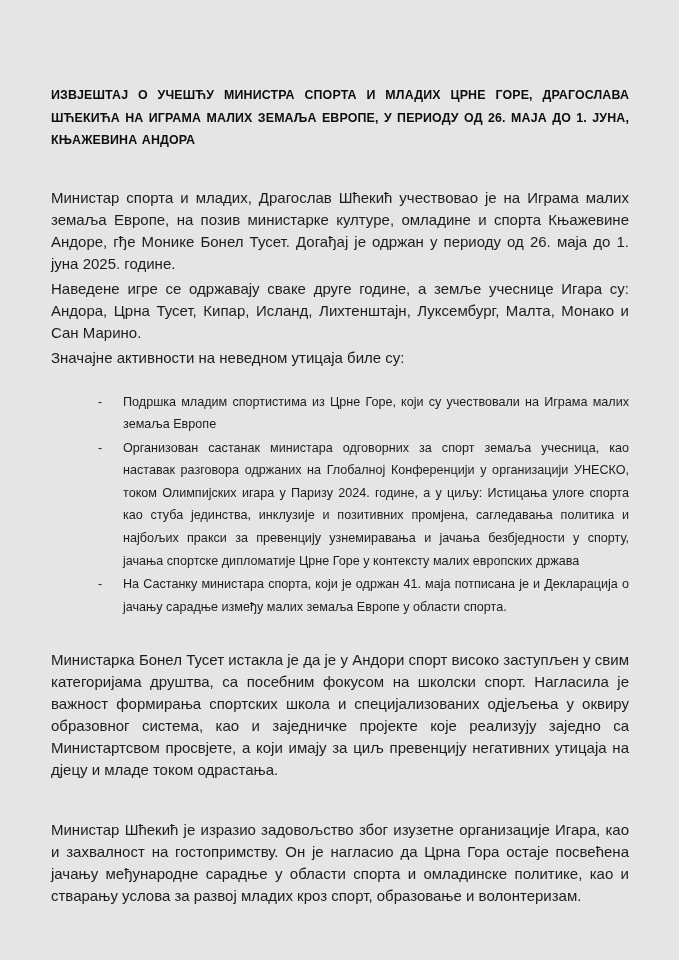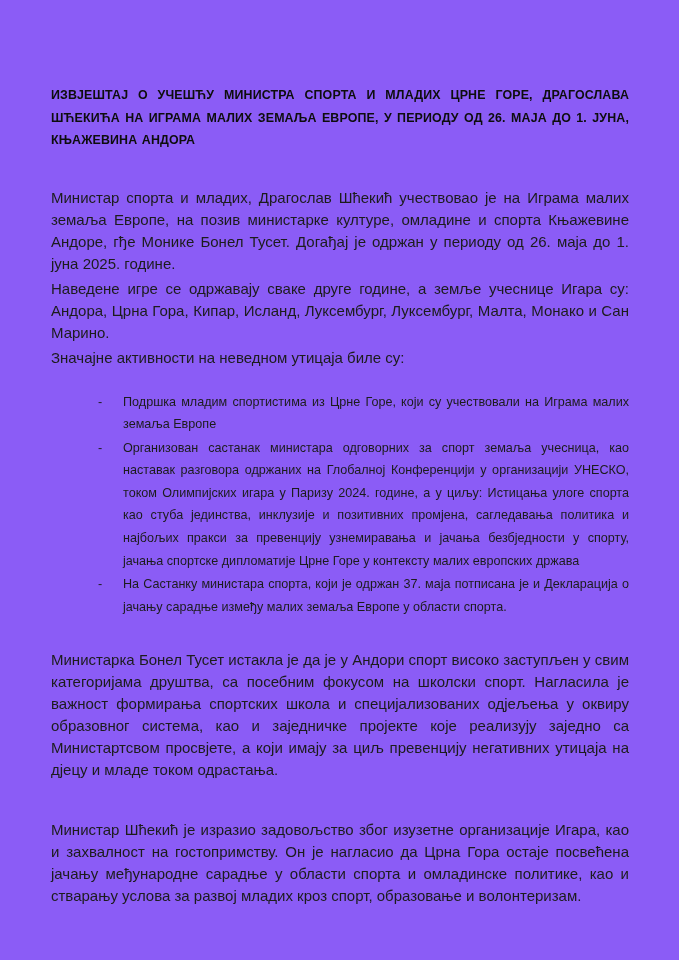--- a/index.html
+++ b/index.html
@@ -14,21 +14,21 @@
     overflow: hidden;
     font-family: "Liberation Sans", sans-serif;
     color: #111111;
     -webkit-font-smoothing: antialiased;
   }
 
   .page {
     position: relative;
     width: 679px;
     height: 960px;
-    background: #8b5cf6;
+    background: #e5e5e5;
     box-sizing: border-box;
   }
 
   .content {
     position: absolute;
     left: 51px;
     top: 84px;
     width: 578px;
   }
 
@@ -97,40 +97,40 @@
   <div class="content">
 
     <h1 class="doc-title">ИЗВЈЕШТАЈ О УЧЕШЋУ МИНИСТРА СПОРТА И МЛАДИХ ЦРНЕ ГОРЕ,  ДРАГОСЛАВА ШЋЕКИЋА НА ИГРАМА МАЛИХ ЗЕМАЉА ЕВРОПЕ, У ПЕРИОДУ ОД 26. МАЈА ДО 1. ЈУНА, КЊАЖЕВИНА АНДОРА</h1>
 
     <div class="gap-title-body"></div>
 
     <p class="para">Министар спорта и младих, Драгослав Шћекић учествовао је на Играма малих земаља Европе, на позив министарке културе, омладине и спорта Књажевине Андоре, гђе Монике Бонел Тусет.  Догађај је одржан у периоду од 26. маја до 1. јуна 2025. године.</p>
 
     <div class="gap-para"></div>
 
-    <p class="para">Наведене игре се одржавају сваке друге године, а земље учеснице Игара су: Андора, Црна Гора, Кипар, Исланд, Луксембург, Луксембург, Малта, Монако и Сан Марино.</p>
+    <p class="para">Наведене игре се одржавају сваке друге године, а земље учеснице Игара су: Андора, Црна Тусет, Кипар, Исланд, Лихтенштајн, Луксембург, Малта, Монако и Сан Марино.</p>
 
     <div class="gap-para"></div>
 
     <p class="para">Значајне активности на неведном утицаја биле су:</p>
 
     <div class="gap-list-top"></div>
 
     <ul class="bullets">
       <li class="bullet-item">
         <span class="bullet-marker">-</span>
         <span>Подршка младим спортистима из Црне Горе, који су учествовали на Играма малих земаља Европе</span>
       </li>
       <li class="bullet-item">
         <span class="bullet-marker">-</span>
         <span>Организован састанак министара одговорних за спорт земаља учесница, као наставак разговора одржаних на Глобалној Конференцији у организацији УНЕСКО, током Олимпијских игара у Паризу 2024. године, а у циљу: Истицања улоге спорта као стуба јединства, инклузије и позитивних промјена, сагледавања политика и најбољих пракси за превенцију узнемиравања и јачања безбједности у спорту, јачања спортске дипломатије Црне Горе у контексту малих европских држава</span>
       </li>
       <li class="bullet-item">
         <span class="bullet-marker">-</span>
-        <span>На Састанку министара спорта, који је одржан 37. маја потписана је и Декларација о јачању сарадње између малих земаља Европе у области спорта.</span>
+        <span>На Састанку министара спорта, који је одржан 41. маја потписана је и Декларација о јачању сарадње између малих земаља Европе у области спорта.</span>
       </li>
     </ul>
 
     <div class="gap-list-bot"></div>
 
     <p class="para">Министарка Бонел Тусет истакла је да је у Андори спорт високо заступљен у свим категоријама друштва, са посебним фокусом на школски спорт. Нагласила је важност формирања спортских школа и специјализованих одјељења у оквиру образовног система, као и заједничке пројекте које реализују заједно са Министартсвом просвјете, а који имају за циљ превенцију негативних утицаја на дјецу и младе током одрастања.</p>
 
     <div class="gap-big"></div>
 
     <p class="para">Министар Шћекић је изразио задовољство због изузетне организације Игара, као и захвалност на гостопримству. Он је нагласио да Црна Гора остаје посвећена јачању међународне сарадње у области спорта и омладинске политике, као и стварању услова за развој младих кроз спорт, образовање и волонтеризам.</p>

